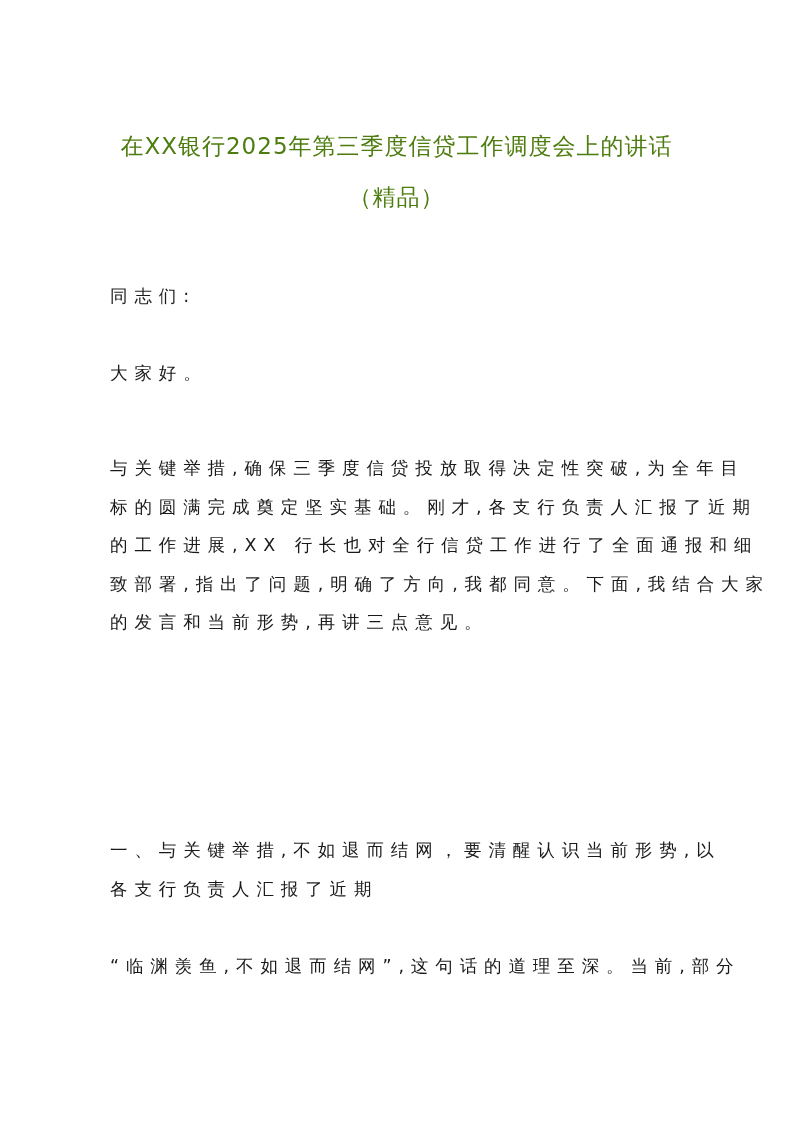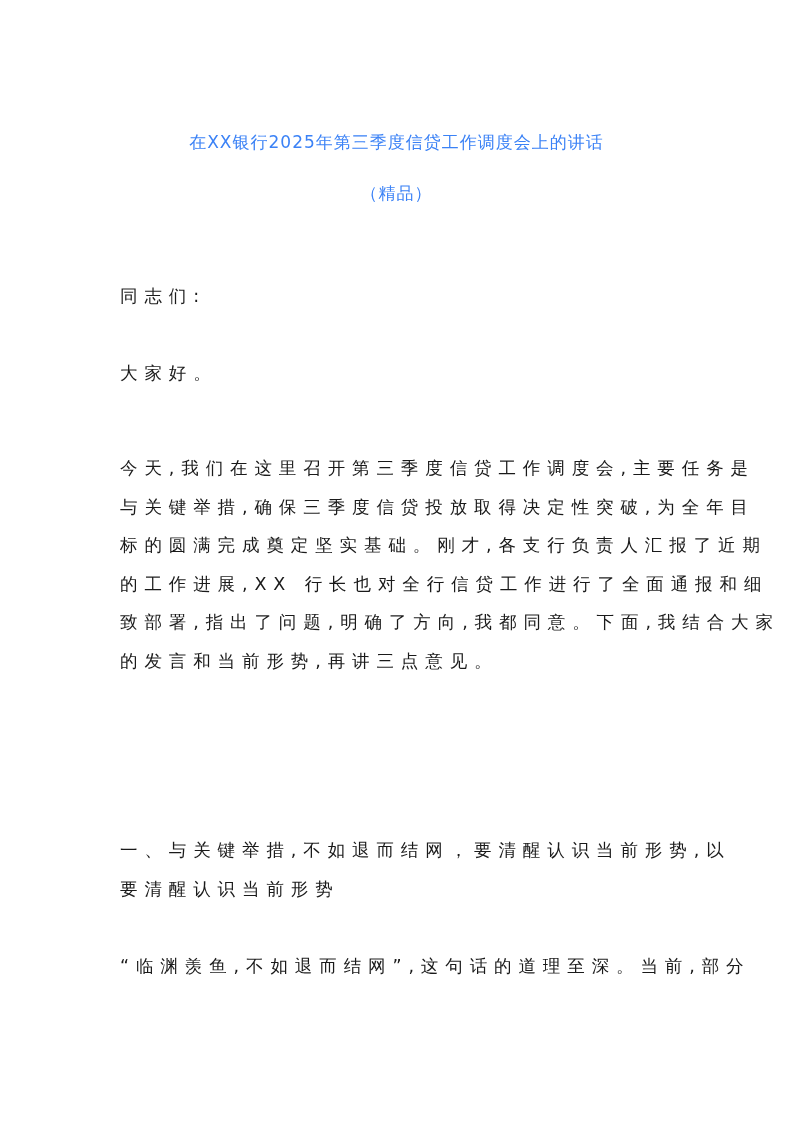--- a/index.html
+++ b/index.html
@@ -20,29 +20,29 @@
     left: 0; top: 0;
     width: 793px;
     height: 1122px;
     background: #ffffff;
   }
   .title {
     position: absolute;
     left: 0;
     width: 793px;
     text-align: center;
-    font-size: 17px;
-    color: #3b82f6;
+    font-size: 23px;
+    color: #4d7c0f;
     letter-spacing: 1px;
   }
   .title-line1 { top: 131px; }
   .title-line2 { top: 182px; }
   .para {
     position: absolute;
-    left: 120px;
+    left: 110px;
     width: 556px;
     font-size: 17.5px;
     line-height: 38.6px;
     letter-spacing: 6.9px;
     text-align: justify;
     text-align-last: left;
     color: #1a1a1a;
     word-break: break-all;
   }
   .para .line {
@@ -62,30 +62,29 @@
 
   <div class="para" style="top:277px;">
     <span class="line">同志们:</span>
   </div>
 
   <div class="para" style="top:354px;">
     <span class="line">大家好。</span>
   </div>
 
   <div class="para" style="top:449px;">
-    <span class="line">今天,我们在这里召开第三季度信贷工作调度会,主要任务是</span>
     <span class="line">与关键举措,确保三季度信贷投放取得决定性突破,为全年目</span>
     <span class="line">标的圆满完成奠定坚实基础。刚才,各支行负责人汇报了近期</span>
     <span class="line">的工作进展,XX 行长也对全行信贷工作进行了全面通报和细</span>
     <span class="line">致部署,指出了问题,明确了方向,我都同意。下面,我结合大家</span>
     <span class="line">的发言和当前形势,再讲三点意见。</span>
   </div>
 
   <div class="para" style="top:831px;">
     <span class="line">一、与关键举措,不如退而结网，要清醒认识当前形势,以</span>
-    <span class="line">要清醒认识当前形势</span>
+    <span class="line">各支行负责人汇报了近期</span>
   </div>
 
   <div class="para" style="top:947px;">
     <span class="line">“临渊羡鱼,不如退而结网”,这句话的道理至深。当前,部分</span>
   </div>
 
 </div>
 
 </body></html>

